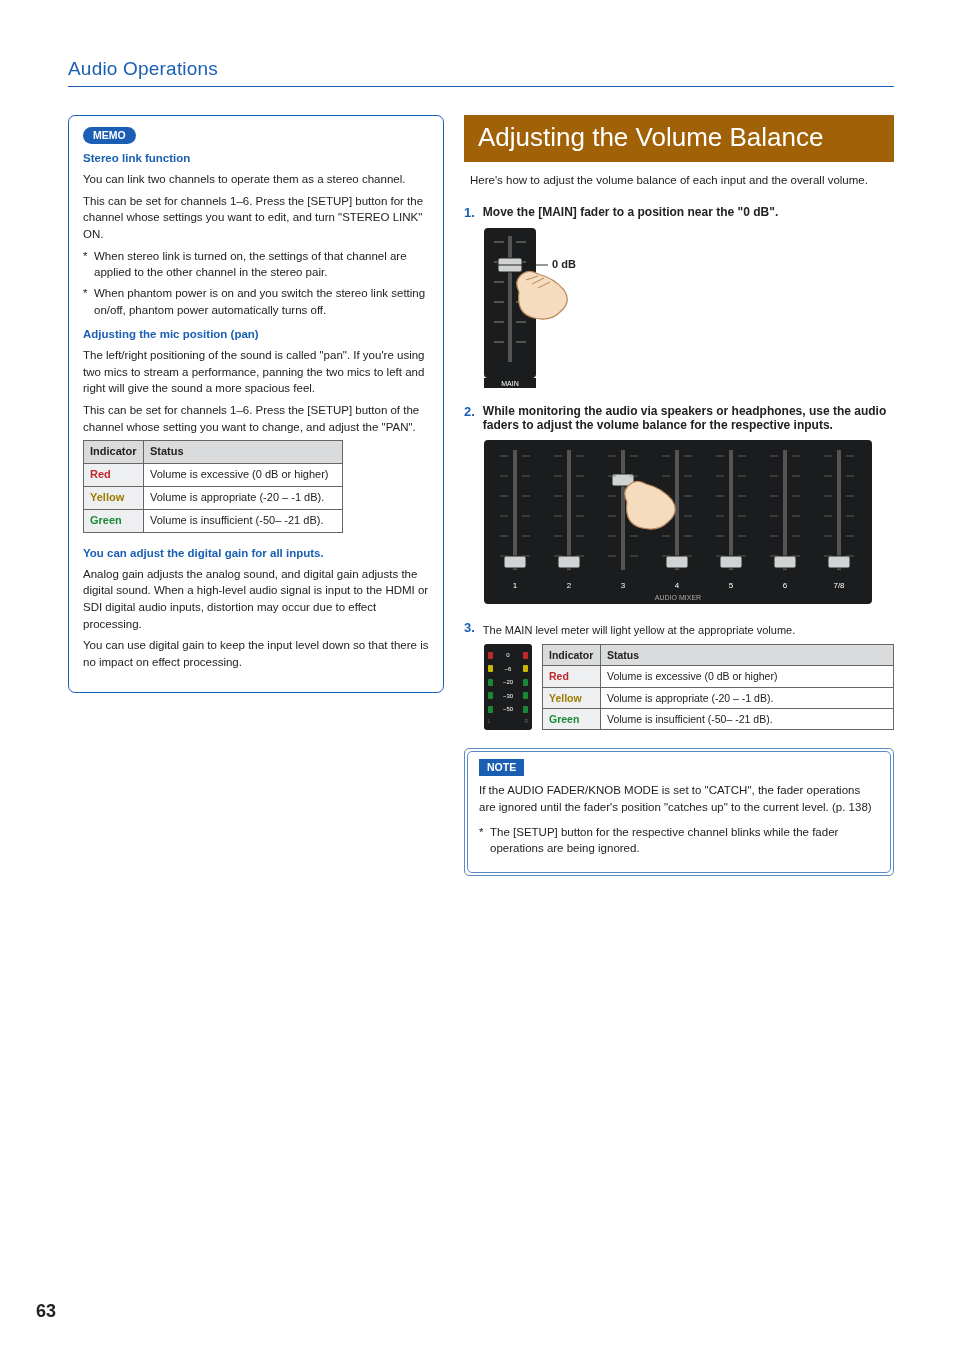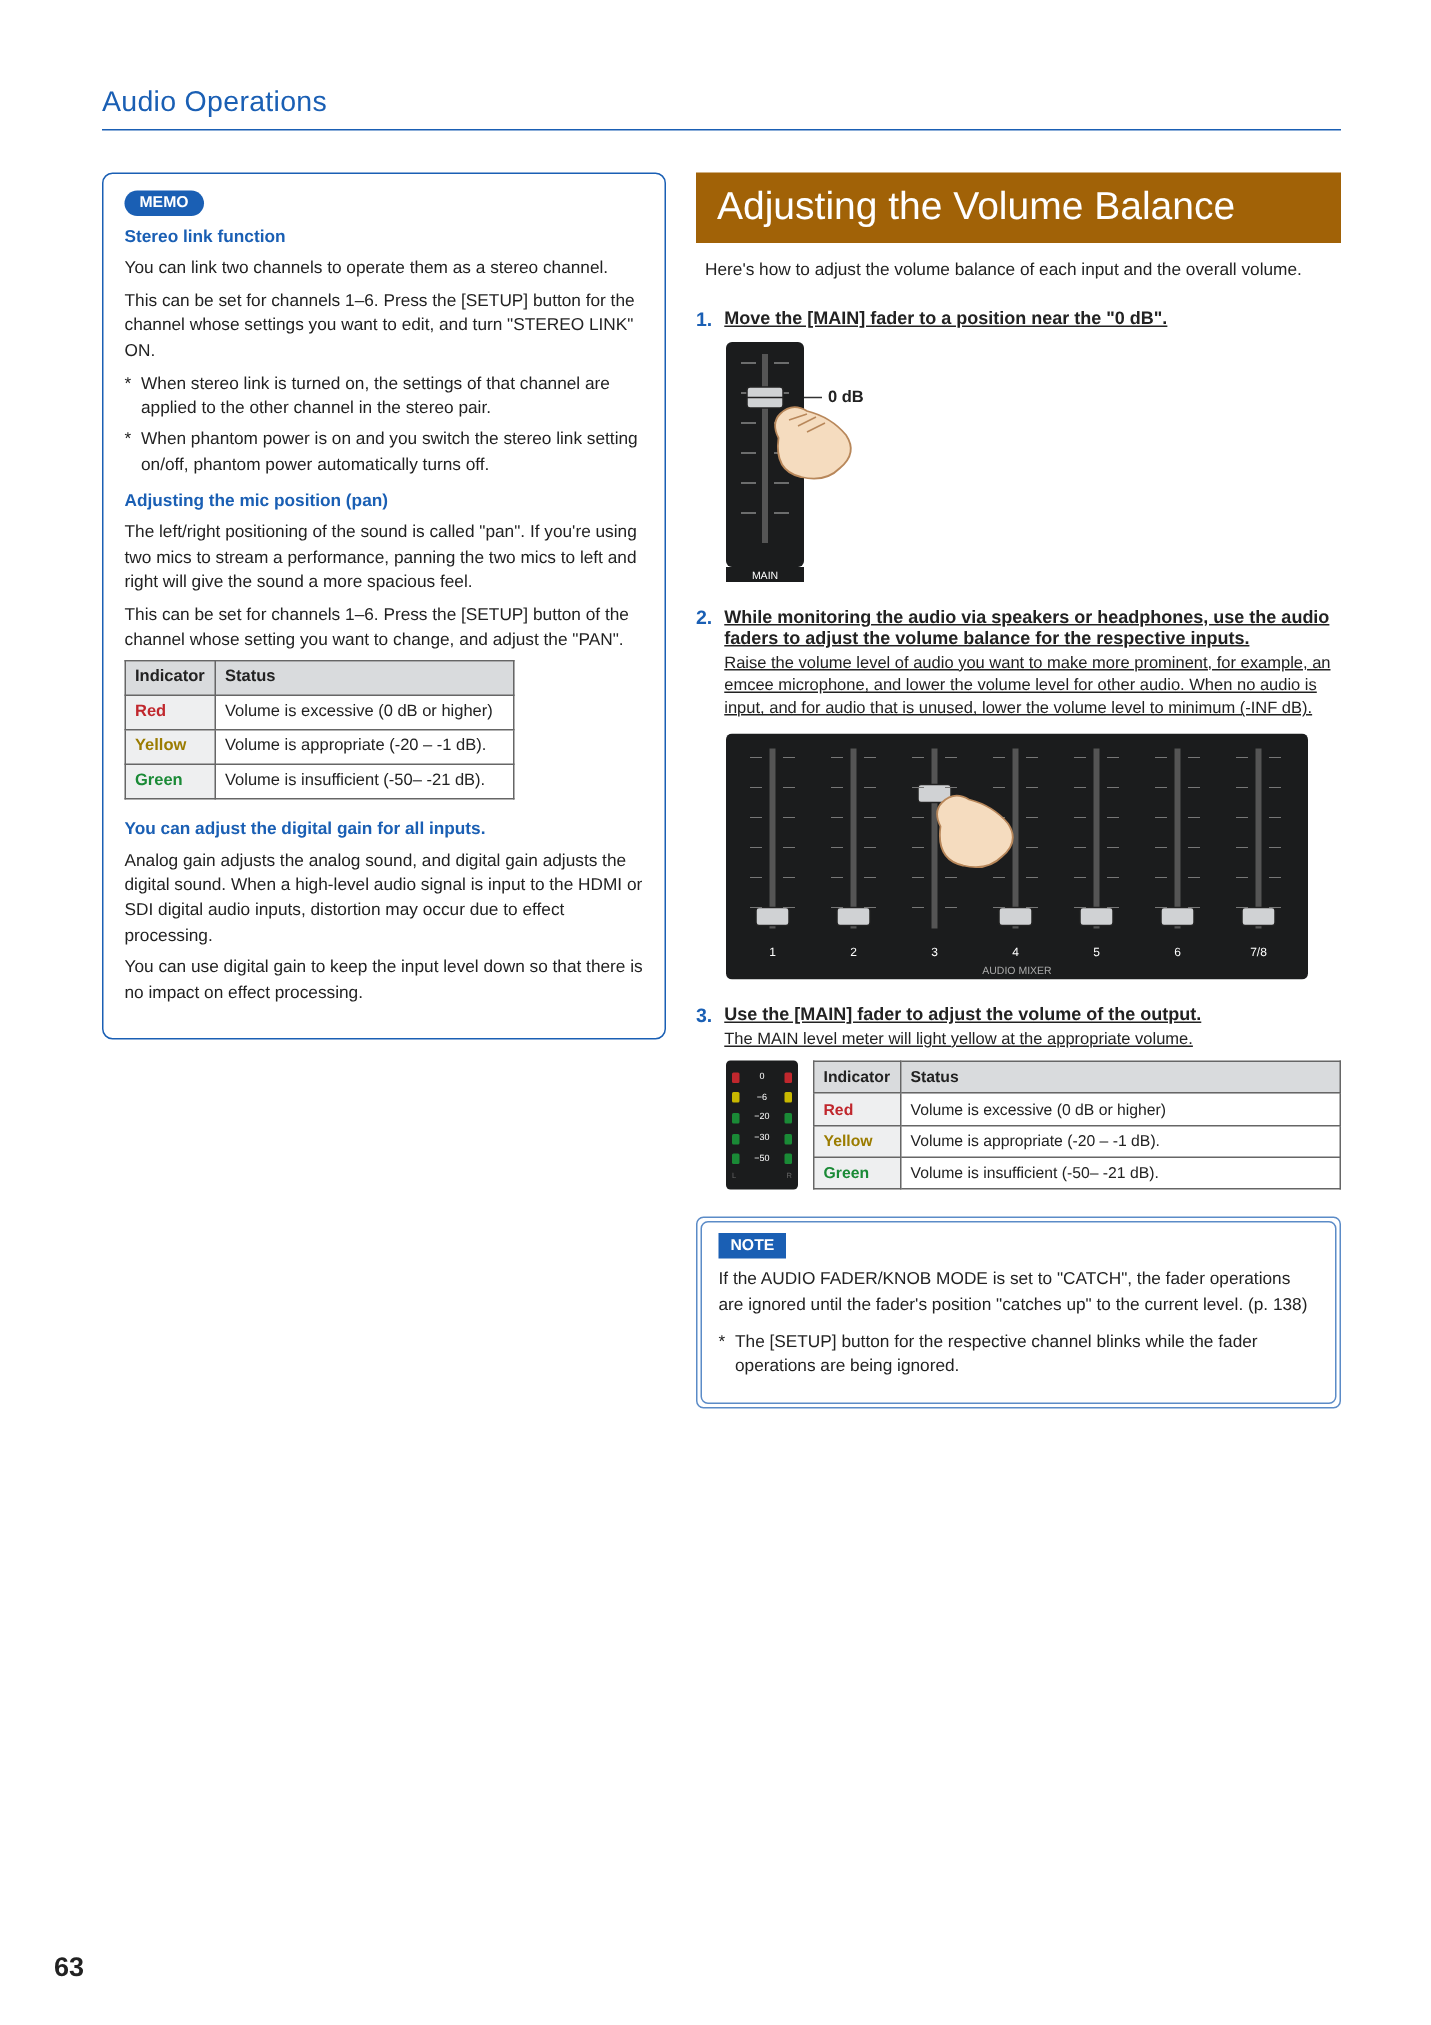--- a/index.html
+++ b/index.html
@@ -123,21 +123,20 @@
     margin-top: 16px;
     margin-bottom: 6px;
   }
   .step-num {
     color: #1a5fb4;
     font-size: 13px;
   }
   .step-body {
     flex: 1;
     font-size: 12px;
-    text-decoration: underline;
   }
   .step-body .sub {
     font-weight: normal;
     font-size: 11px;
     margin-top: 3px;
     line-height: 1.4;
   }
   .illus {
     display: flex;
     justify-content: flex-start;
@@ -300,21 +299,20 @@
             <path d="M5,20 Q0,10 6,4 Q14,-4 24,2 Q40,6 50,18 Q58,30 46,40 Q36,50 20,46 Q2,42 5,20 Z" fill="#f5dcbf" stroke="#b8875a" stroke-width="1.2"></path>
             <path d="M12,8 L24,4 M18,12 L30,6 M24,16 L36,10" stroke="#b8875a" stroke-width="1" fill="none"></path>
           </g>
         </svg>
       </div>
 
       <div class="step">
         <div class="step-num">2.</div>
         <div class="step-body">
           <div>While monitoring the audio via speakers or headphones, use the audio faders to adjust the volume balance for the respective inputs.</div>
-          <div class="sub">Raise the volume level of audio you want to make more prominent, for example, an emcee microphone, and lower the volume level for other audio. When no audio is input, and for audio that is unused, lower the volume level to minimum (-INF dB).</div>
         </div>
       </div>
       <div class="illus" style="padding-left:20px">
         <svg width="388" height="164" viewBox="0 0 388 164">
           <rect x="0" y="0" width="388" height="164" rx="4" fill="#1b1c1d"></rect>
           <g id="faders"></g>
 
           <g font-size="7" fill="#fff" text-anchor="middle">
 
             <g>
@@ -477,21 +475,20 @@
             <text x="301" y="148">6</text>
             <text x="355" y="148">7/8</text>
           </g>
           <text x="194" y="160" font-size="7" fill="#aaa" text-anchor="middle">AUDIO MIXER</text>
         </svg>
       </div>
 
       <div class="step">
         <div class="step-num">3.</div>
         <div class="step-body">
-          <div>Use the [MAIN] fader to adjust the volume of the output.</div>
           <div class="sub">The MAIN level meter will light yellow at the appropriate volume.</div>
         </div>
       </div>
 
       <div class="meter-table-row">
         <div class="meter">
           <div class="meter-row">
               <span class="led led-r"></span>
               <span>0</span>
               <span class="led led-r"></span>

